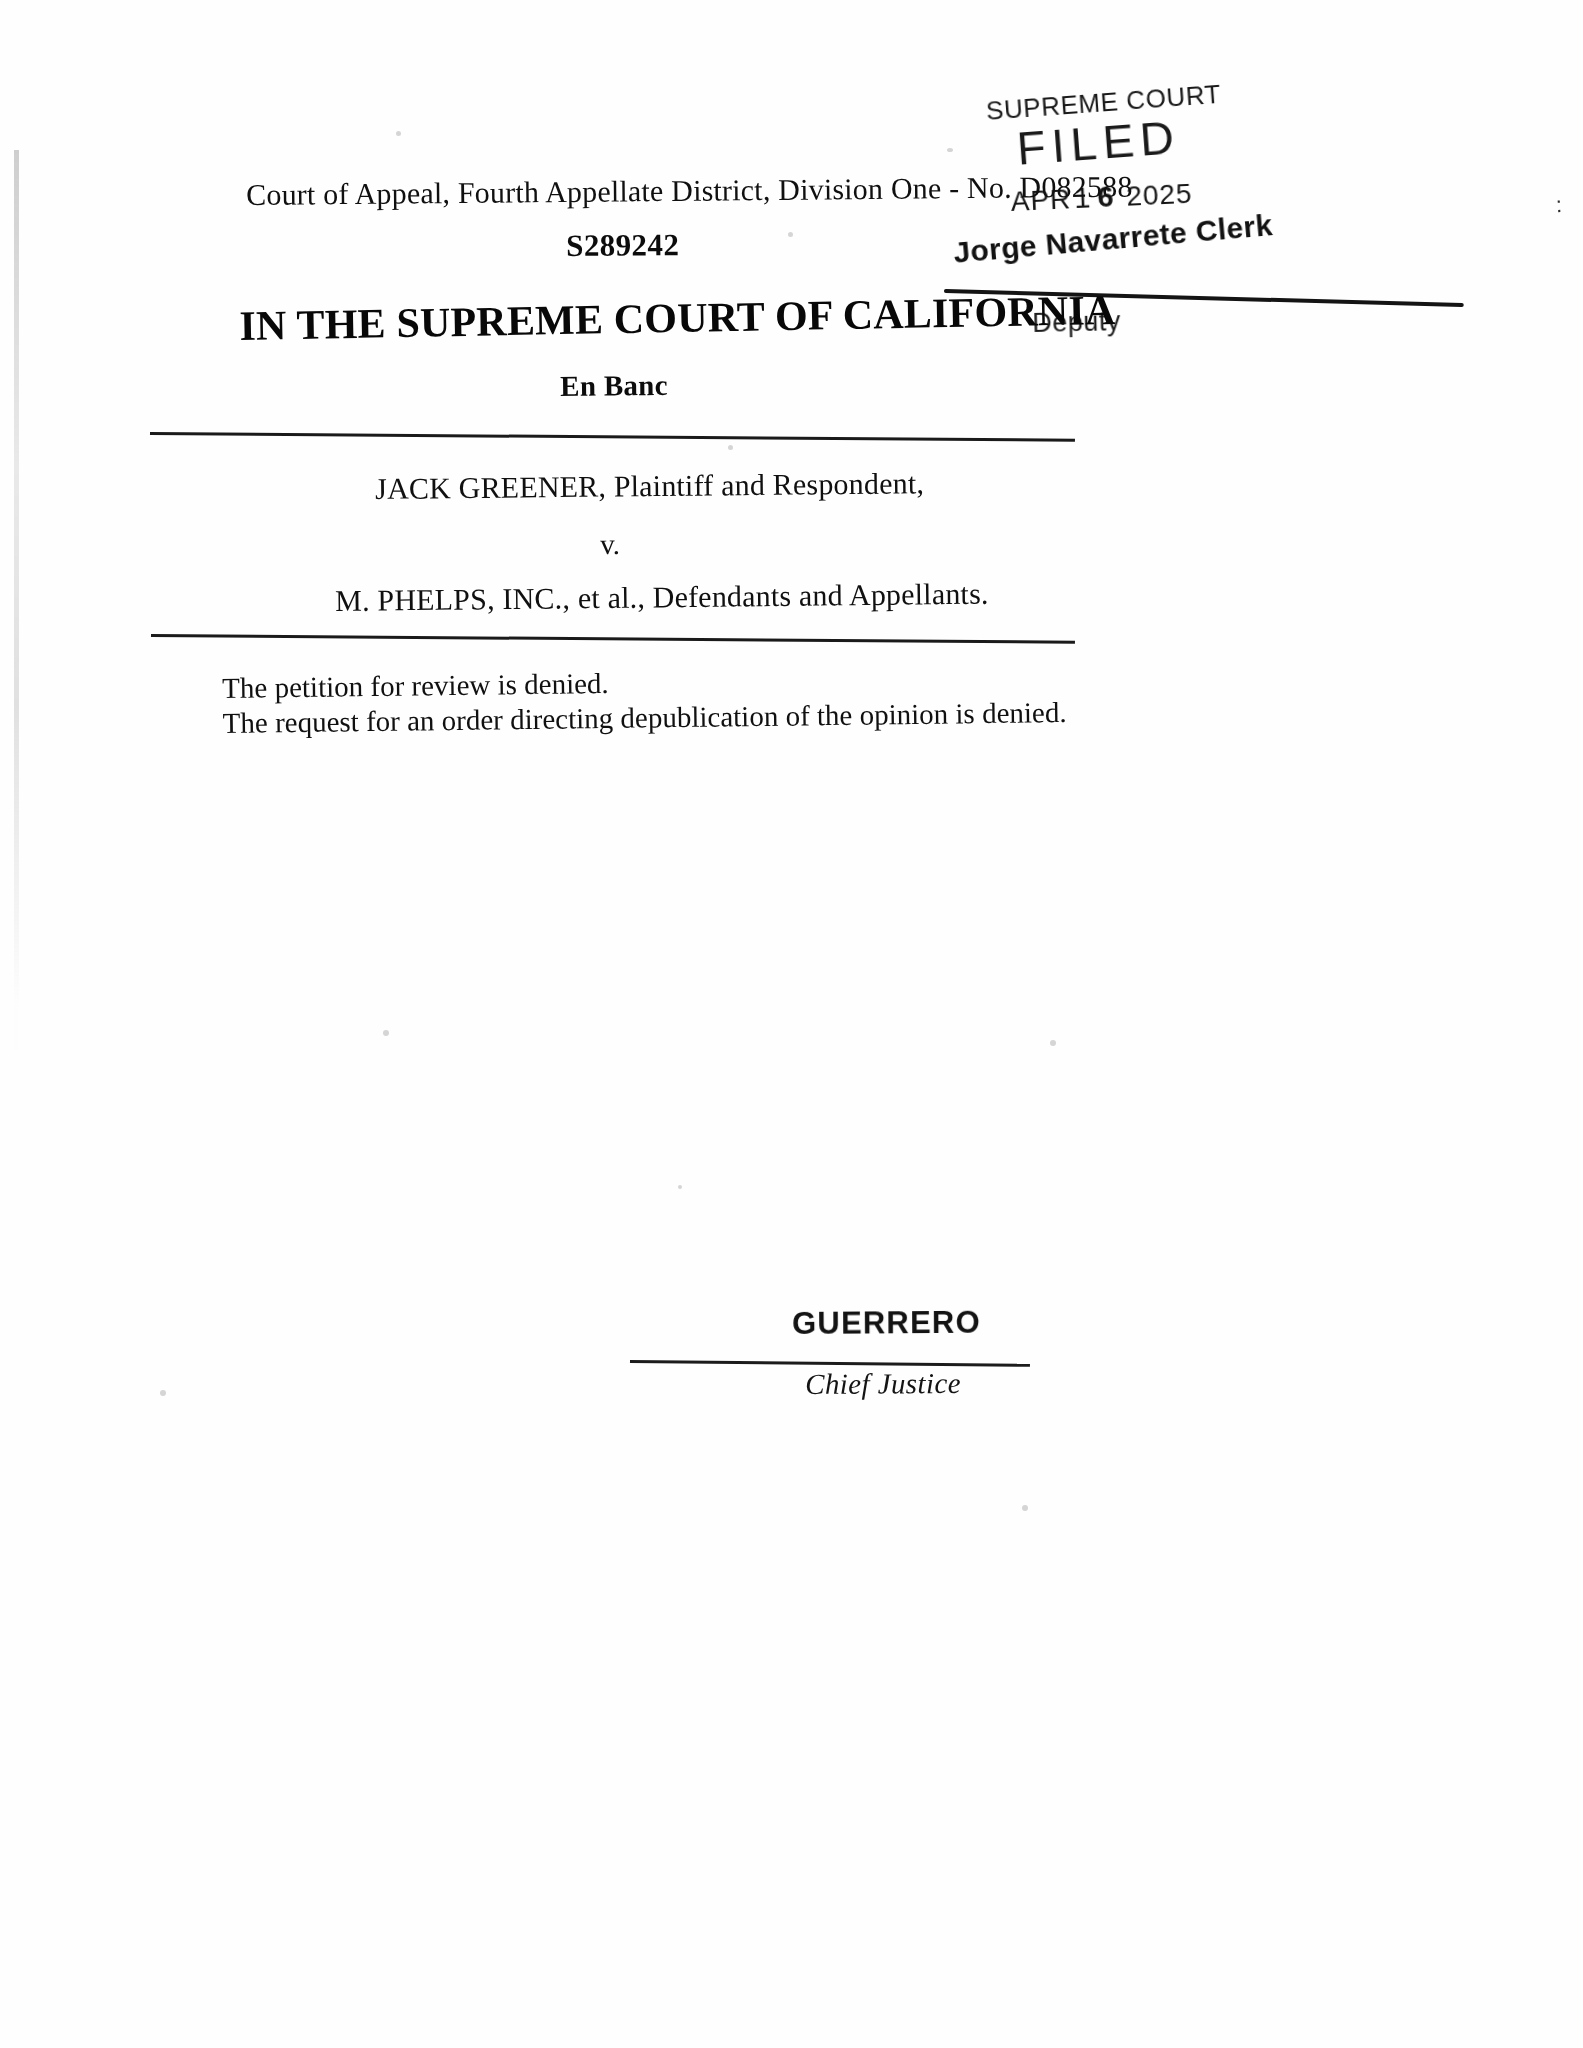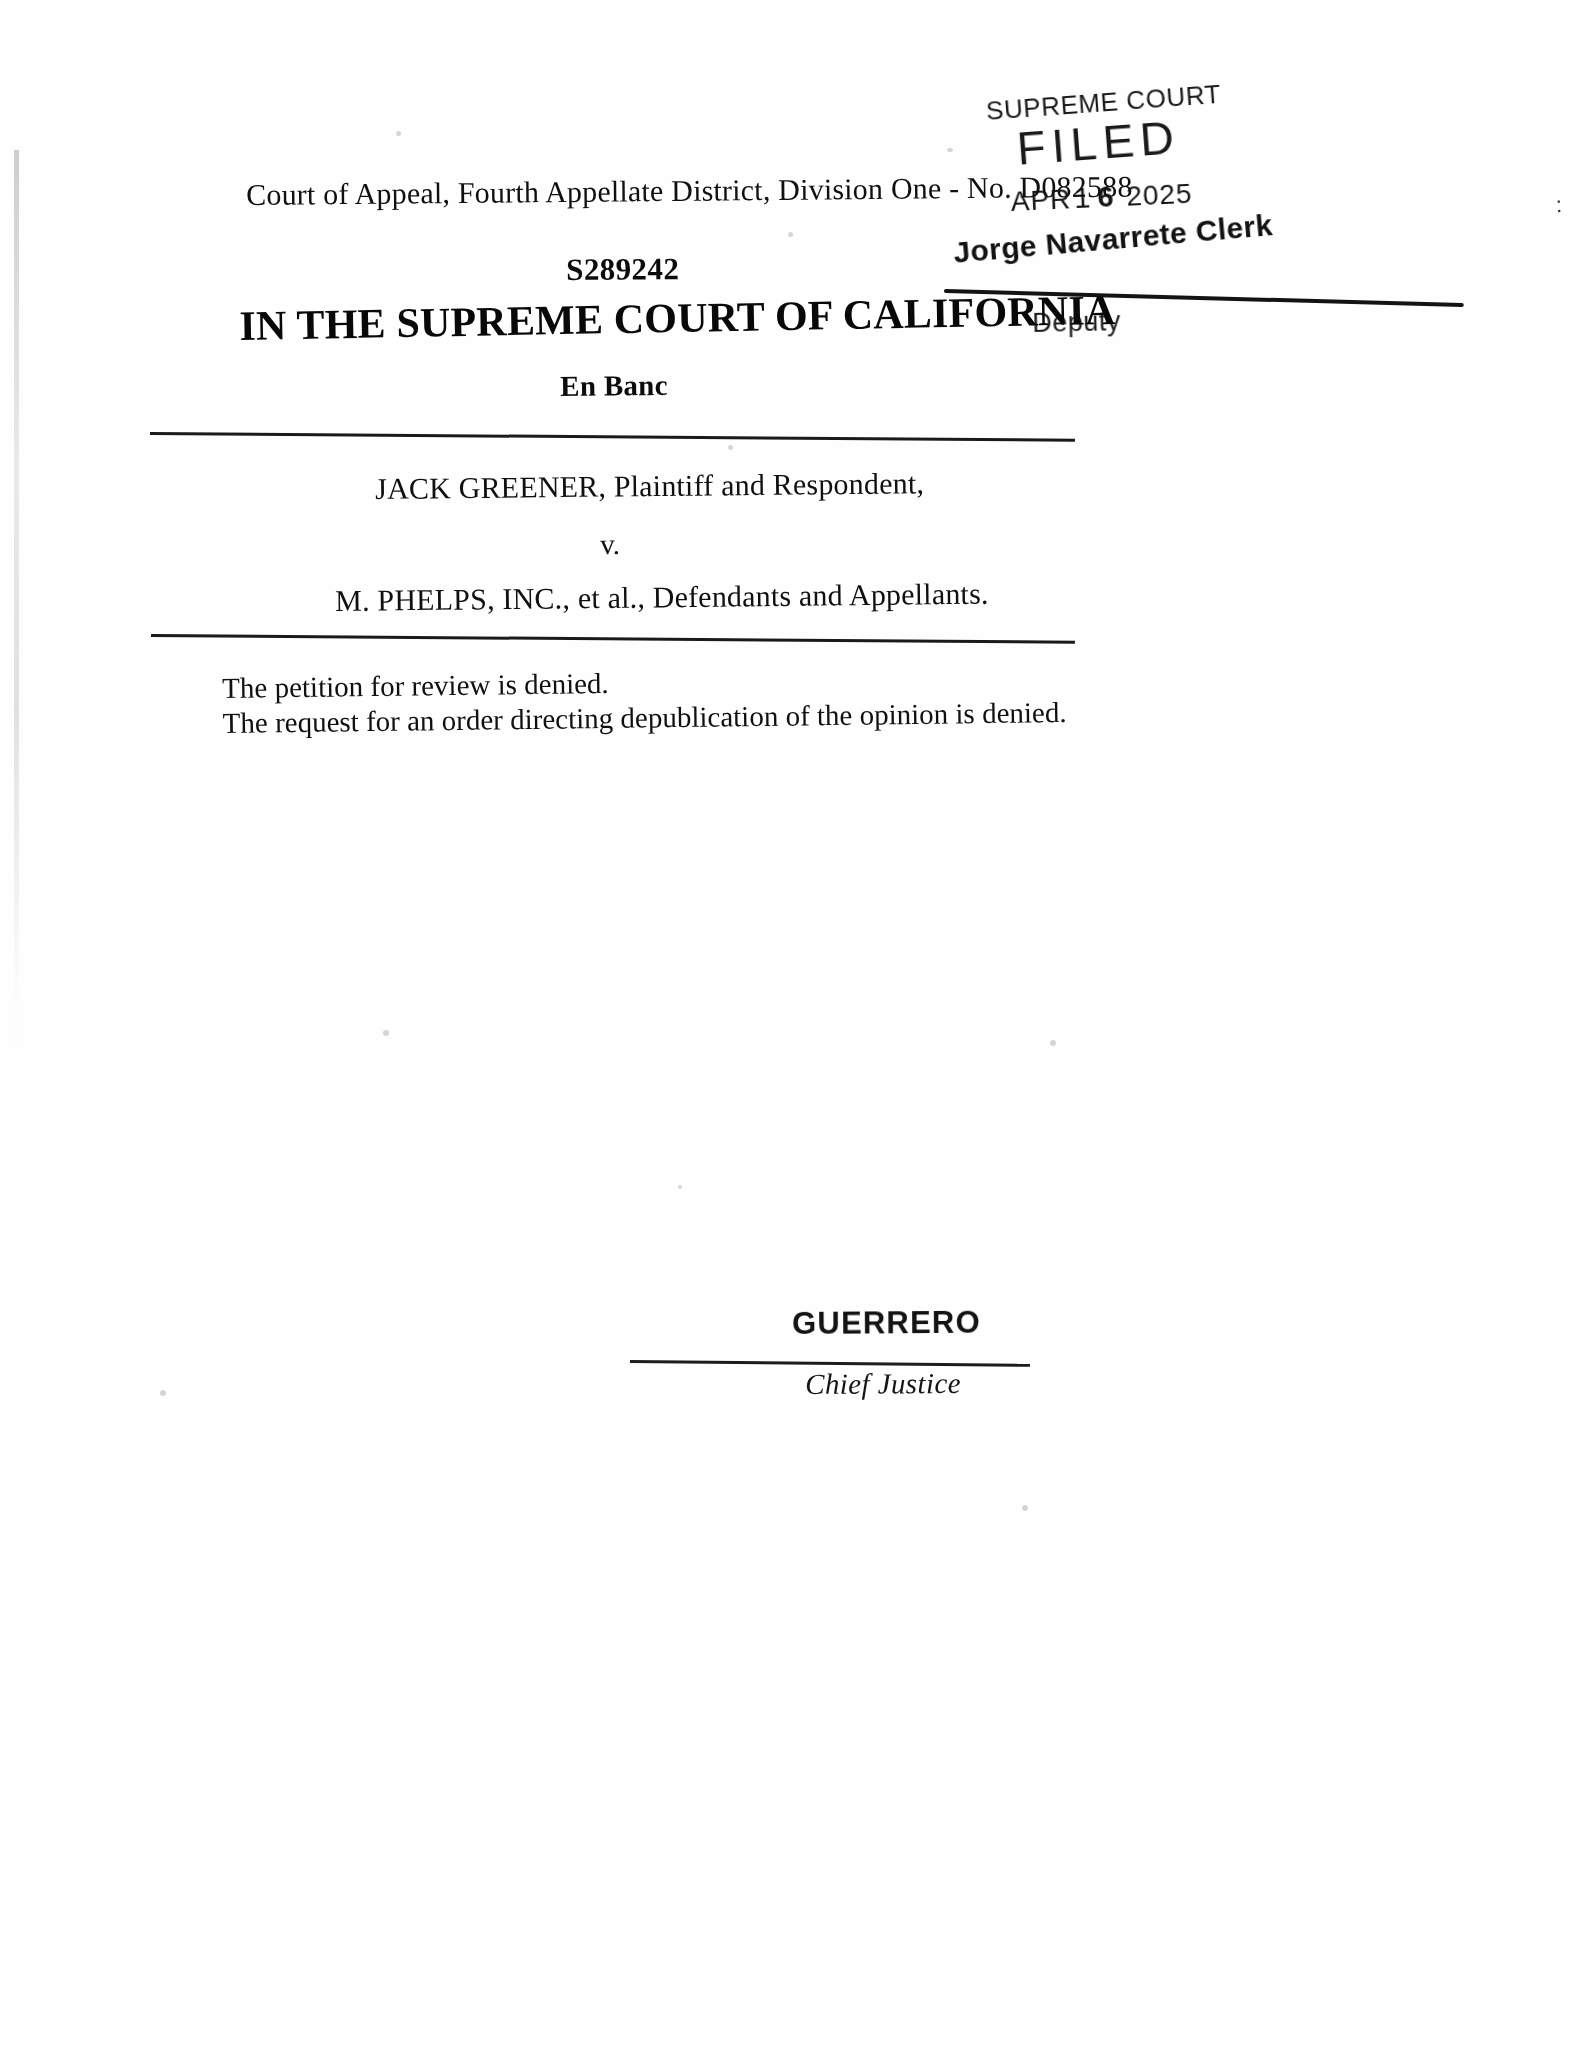--- a/index.html
+++ b/index.html
@@ -150,21 +150,21 @@
     letter-spacing: 0.2px;
     white-space: nowrap;
     transform: rotate(-0.55deg);
     transform-origin: left top;
     color: #101010;
   }
 
   .case-number {
     position: absolute;
     left: 566px;
-    top: 252px;
+    top: 228px;
     font-size: 31px;
     font-weight: bold;
     letter-spacing: 0.4px;
     transform: rotate(-0.5deg);
     transform-origin: left top;
     color: #0c0c0c;
   }
 
   .main-title {
     position: absolute;

